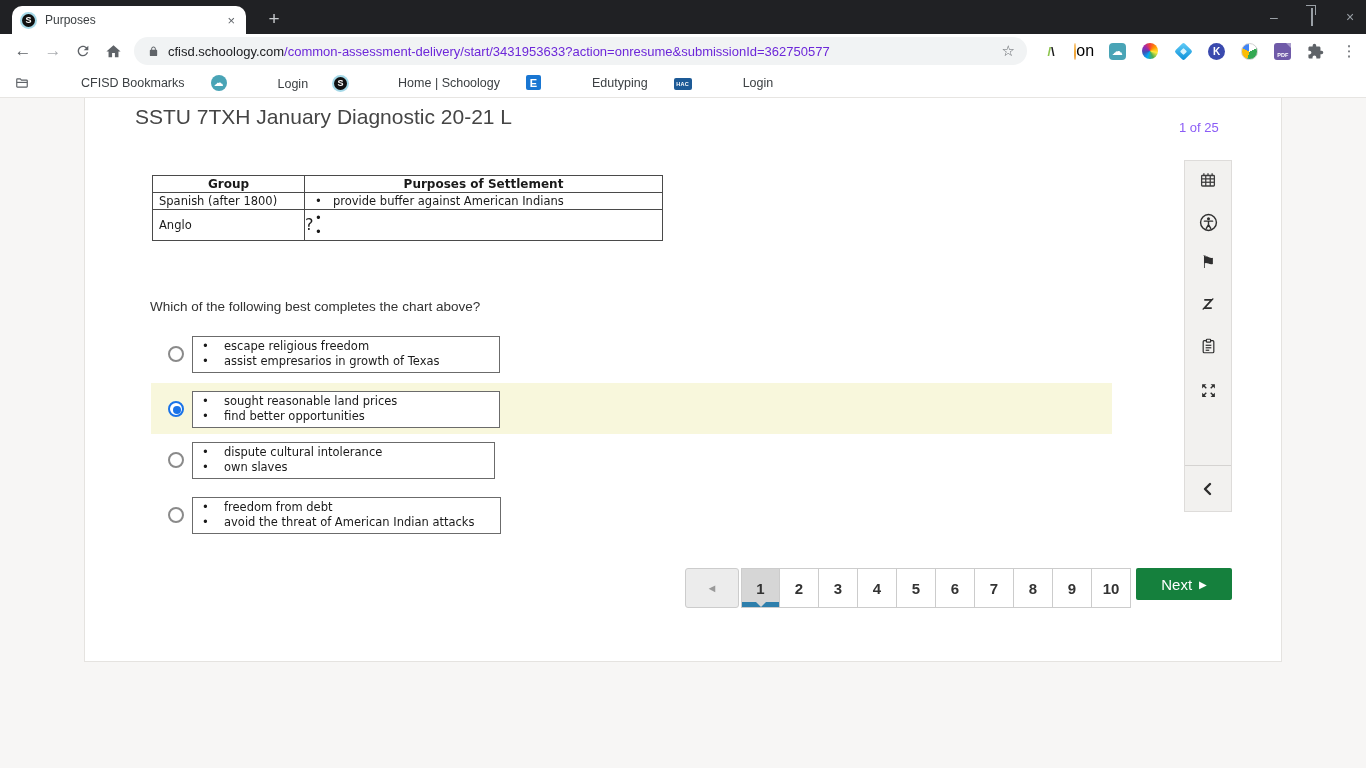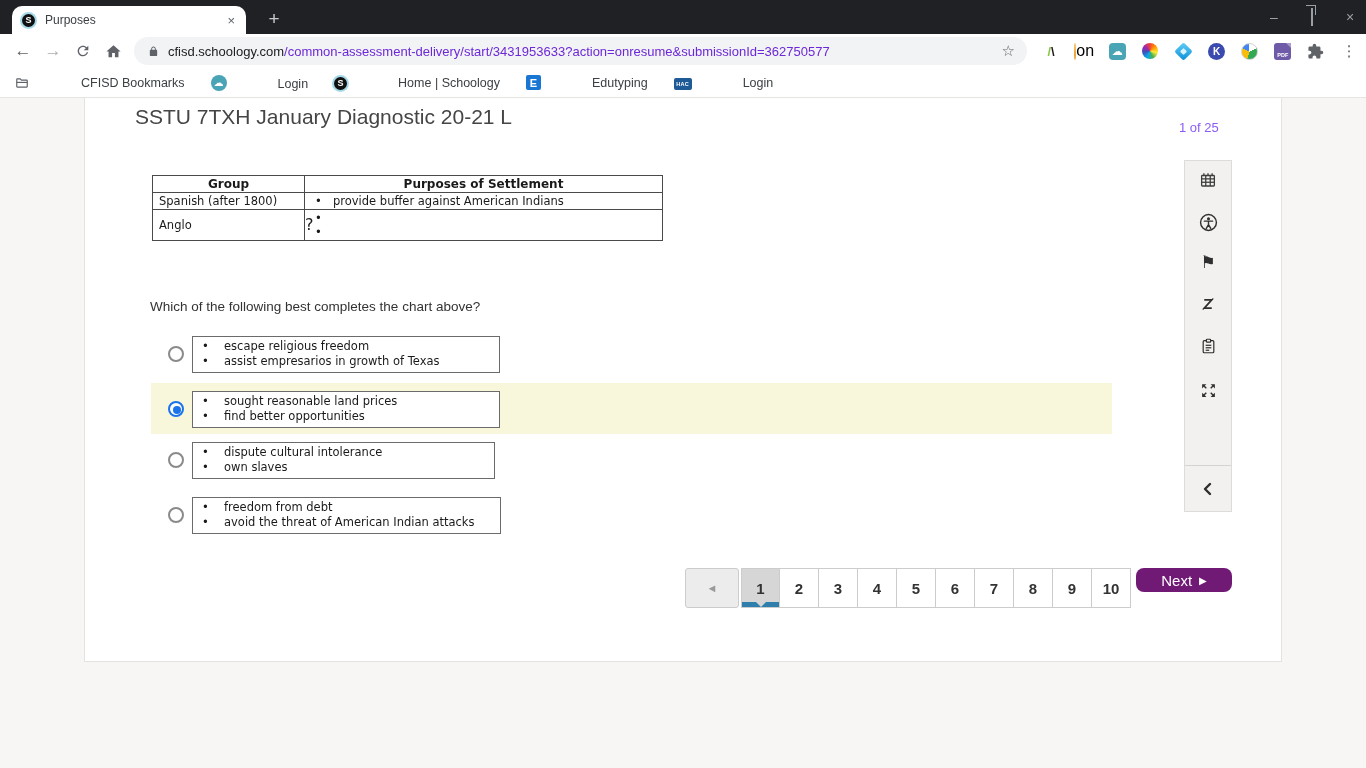--- a/index.html
+++ b/index.html
@@ -111,22 +111,22 @@
   .pages { position:absolute; left:656px; top:470px; display:flex; }
   .page-btn { width:39px; height:40px; background:#fff; border:1px solid #ccc; border-left:none;
               font-size:15px; font-weight:bold; color:#333; display:flex; align-items:center;
               justify-content:center; position:relative; cursor:pointer; }
   .page-btn:first-child { border-left:1px solid #ccc; }
   .page-btn.active { background:#d6d6d6; }
   .page-btn.active::after { content:""; position:absolute; left:0; right:0; bottom:0; height:5px; background:#2e7fac; }
   .page-btn.active::before { content:""; position:absolute; left:50%; bottom:0; margin-left:-5px; z-index:1;
                              border-left:5px solid transparent; border-right:5px solid transparent;
                              border-top:5px solid #d6d6d6; }
-  .next-btn { position:absolute; left:1051px; top:470px; width:96px; height:24px; background:#701a75;
-              border:none; border-radius:8px; color:#fff; font-size:15px; display:flex; align-items:center;
+  .next-btn { position:absolute; left:1051px; top:470px; width:96px; height:32px; background:#15803d;
+              border:none; border-radius:2px; color:#fff; font-size:15px; display:flex; align-items:center;
               justify-content:center; gap:7px; cursor:pointer; font-family:"Liberation Sans",sans-serif; }
   .next-btn .arr { font-size:10px; }
 
   
   .toolpanel { position:absolute; left:1099px; top:62px; width:48px; height:352px; background:#f2f1ef;
                border:1px solid #dedcda; }
   .tp-icon { position:absolute; left:0; width:46px; height:20px; display:flex; align-items:center; justify-content:center; }
   .tp-icon svg { display:block; }
   .tp-flag { font-size:17px; color:#2f2f2f; line-height:18px; }
   .tp-divider { position:absolute; left:0; top:304px; width:46px; height:1px; background:#d5d3d1; }

